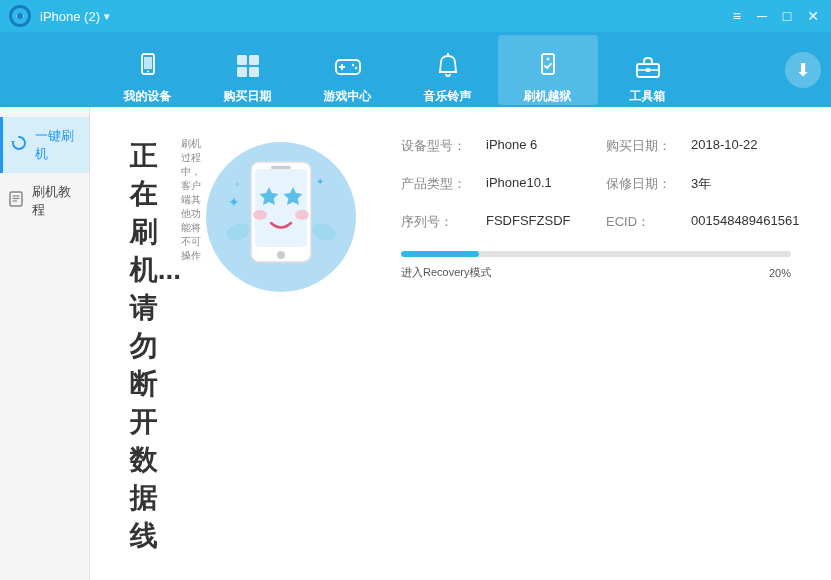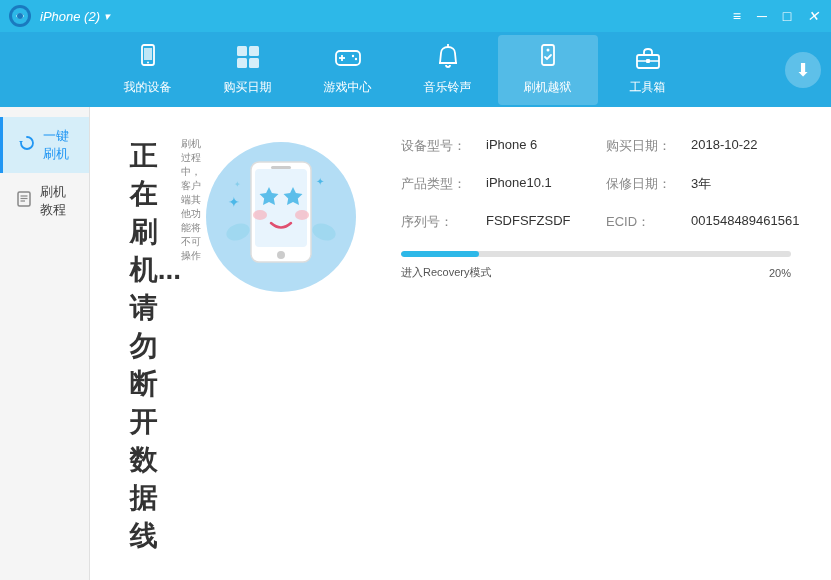--- a/index.html
+++ b/index.html
@@ -13,21 +13,20 @@
 
     
     .titlebar {
       width: 100%;
       height: 32px;
       background: #2db8e8;
       display: flex;
       align-items: center;
       justify-content: space-between;
       padding: 0 8px;
-      font-style: italic;
     }
     .titlebar-left {
       display: flex;
       align-items: center;
       gap: 8px;
     }
     .app-logo {
       width: 24px;
       height: 24px;
     }
@@ -62,28 +61,29 @@
     .nav-items {
       display: flex;
       flex: 1;
       justify-content: center;
       gap: 0;
     }
     .nav-item {
       display: flex;
       flex-direction: column;
       align-items: center;
-      justify-content: center;
+      justify-content: flex-end;
       width: 100px;
       height: 70px;
       color: white;
       cursor: pointer;
       border-radius: 4px;
       gap: 4px;
       transition: background 0.2s;
+      font-weight: bold;
     }
     .nav-item.active {
       background: rgba(255,255,255,0.2);
     }
     .nav-icon {
       font-size: 26px;
       line-height: 1;
     }
     .nav-label {
       font-size: 12px;
@@ -114,21 +114,21 @@
     .sidebar {
       width: 140px;
       background: #f5f5f5;
       border-right: 1px solid #e0e0e0;
       padding: 10px 0;
     }
     .sidebar-item {
       display: flex;
       align-items: center;
       gap: 8px;
-      padding: 10px 16px;
+      padding: 10px 8px;
       cursor: pointer;
       font-size: 13px;
       color: #444;
       border-radius: 0;
     }
     .sidebar-item.active {
       background: #d6eef9;
       color: #2196f3;
       border-left: 3px solid #2196f3;
     }

